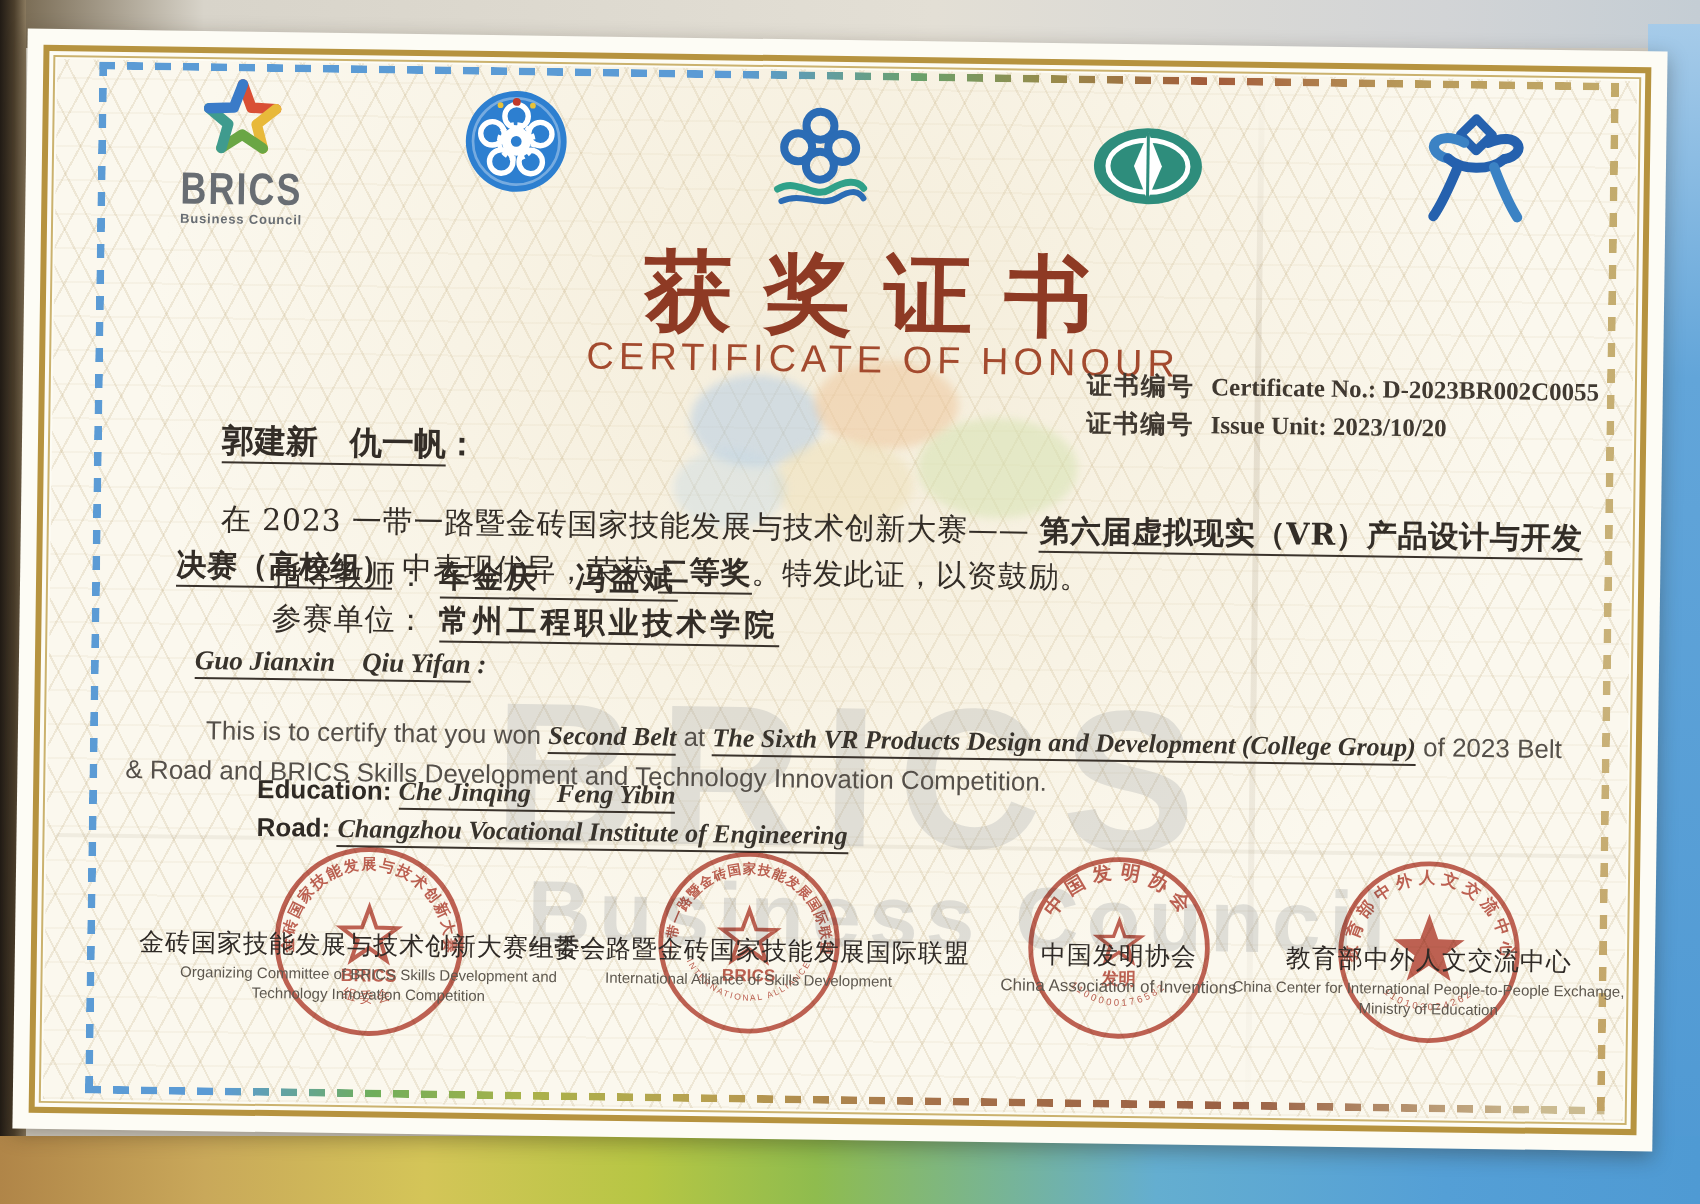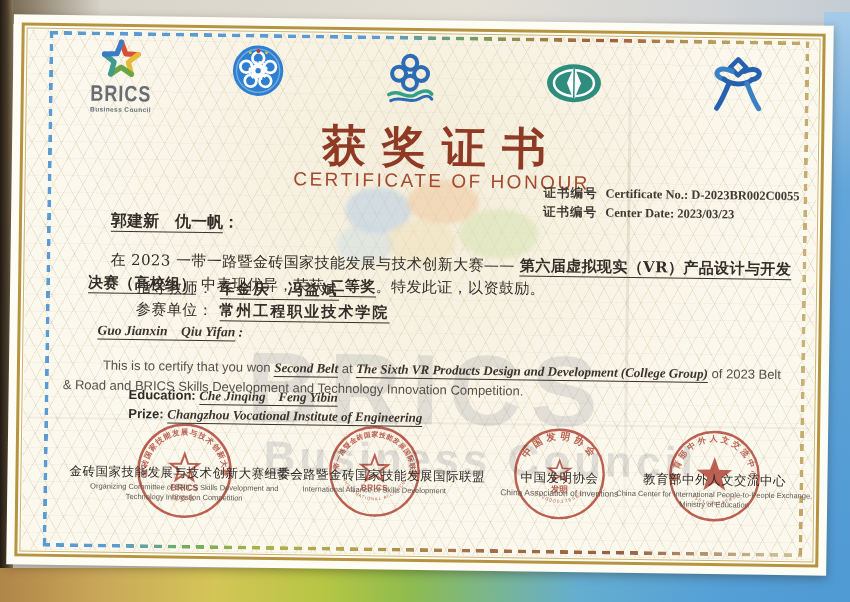--- a/index.html
+++ b/index.html
@@ -209,22 +209,22 @@
     <div class="title-en">CERTIFICATE OF HONOUR</div>
 
     <div class="meta">
       <div>
         <span class="lab-cn">证书编号</span>
         <span>Certificate No.:</span>
         <span>D-2023BR002C0055</span>
       </div>
       <div>
         <span class="lab-cn">证书编号</span>
-        <span>Center Date:</span>
-        <span>2023/03/23</span>
+        <span>Issue Unit:</span>
+        <span>2023/10/20</span>
       </div>
     </div>
 
     <div class="cn cn-names">
       <span class="u">郭建新　仇一帆</span><span>：</span>
     </div>
     <p class="cn cn-para"><span>在 2023 一带一路暨金砖国家技能发展与技术创新大赛——</span> <span class="u b">第六届虚拟现实（VR）产品设计与开发决赛（高校组）</span> <span>中表现</span><span>优异，荣获</span> <span class="u b">二等奖</span><span>。特发此证，以资鼓励。</span></p>
     <div class="cn cn-line cn-instructor">
       <span>指导教师：</span><span class="u val">车金庆　冯益斌</span>
     </div>
@@ -234,21 +234,21 @@
 
     <div class="en-names">
       <span class="u">Guo Jianxin　Qiu Yifan</span><span> :</span>
     </div>
     <p class="en en-para"><span>This is to certify that you won</span> <span class="u ser">Second Belt</span> <span>at</span> <span class="u ser">The Sixth VR Products Design and Development (College Group)</span> <span>of 2023 Belt &amp; Road and BRICS Skills Development and Technology Innovation Competition.</span></p>
     <div class="en-line en-instructor">
       <span class="lab">Education:</span>
       <span class="u ser">Che Jinqing　Feng Yibin</span>
     </div>
     <div class="en-line en-unit">
-      <span class="lab">Prize:</span>
+      <span class="lab">Road:</span>
       <span class="u ser">Changzhou Vocational Institute of Engineering</span>
     </div>
 
     <div class="seal-group sg-1">
       <svg class="seal-svg" width="100" height="100" viewBox="0 0 100 100">
         <circle cx="50" cy="50" r="46" fill="none" stroke="#b5483a" stroke-width="2.5"></circle>
         <path id="arc1" d="M14,64 A38,38 0 1 1 86,64" fill="none"></path>
         <path id="bot1" d="M16,56 A36,36 0 0 0 84,56" fill="none"></path>
         <text font-size="7.5" font-weight="bold" fill="#b5483a" letter-spacing="1">
           <textPath href="#arc1" startOffset="50%" text-anchor="middle">金砖国家技能发展与技术创新大赛</textPath>

